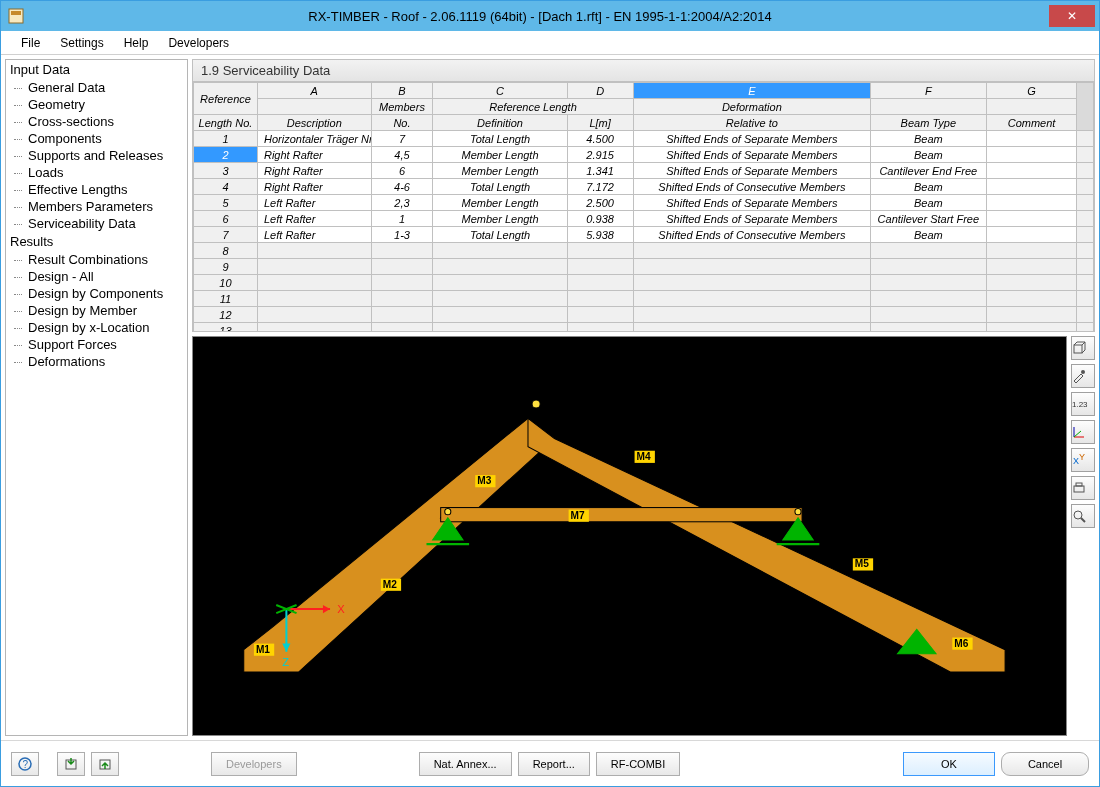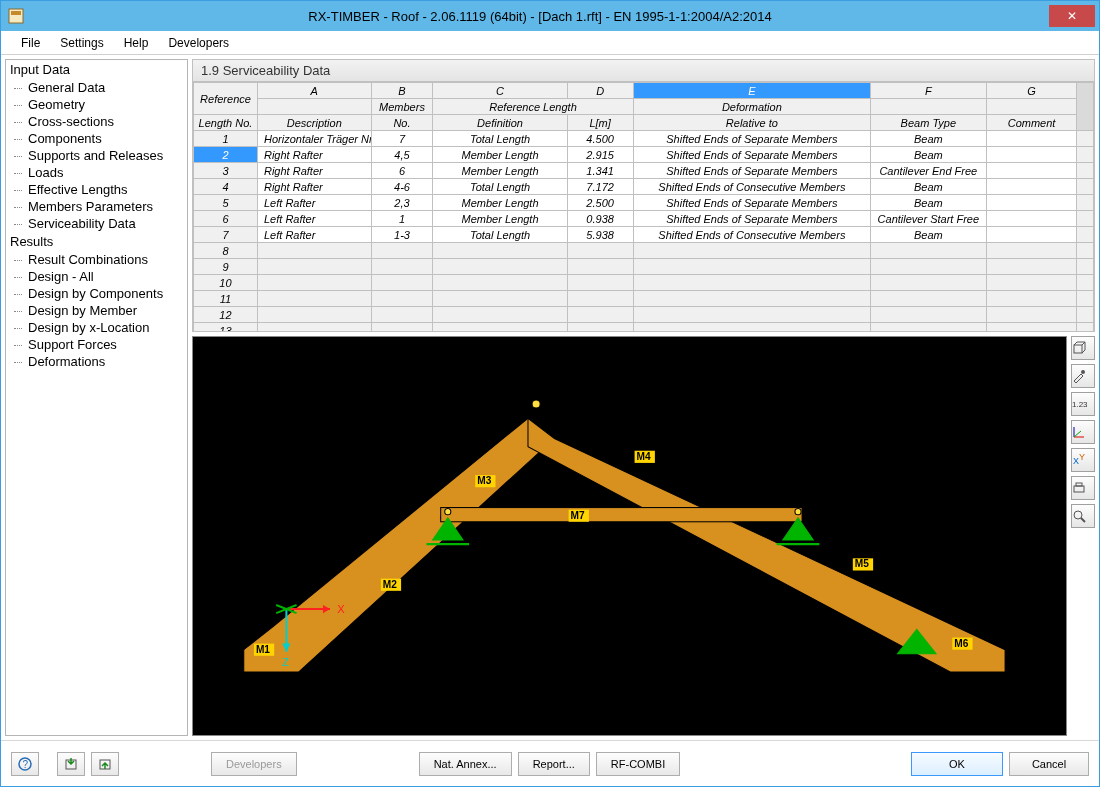--- a/index.html
+++ b/index.html
@@ -492,14 +492,14 @@
       </svg>
     </div>
   <div style="width:80px;"></div>
   <button class="btn disabled">Developers</button>
   <div style="width:110px;"></div>
   <button class="btn">Nat. Annex...</button>
   <button class="btn">Report...</button>
   <button class="btn">RF-COMBI</button>
   <div class="spacer"></div>
   <button class="btn primary" style="width:92px;">OK</button>
-  <button class="btn" style="width:80px;">Cancel</button>
+  <button class="btn" style="width:88px;border-radius:9px;">Cancel</button>
 </div>
 
 </body></html>

